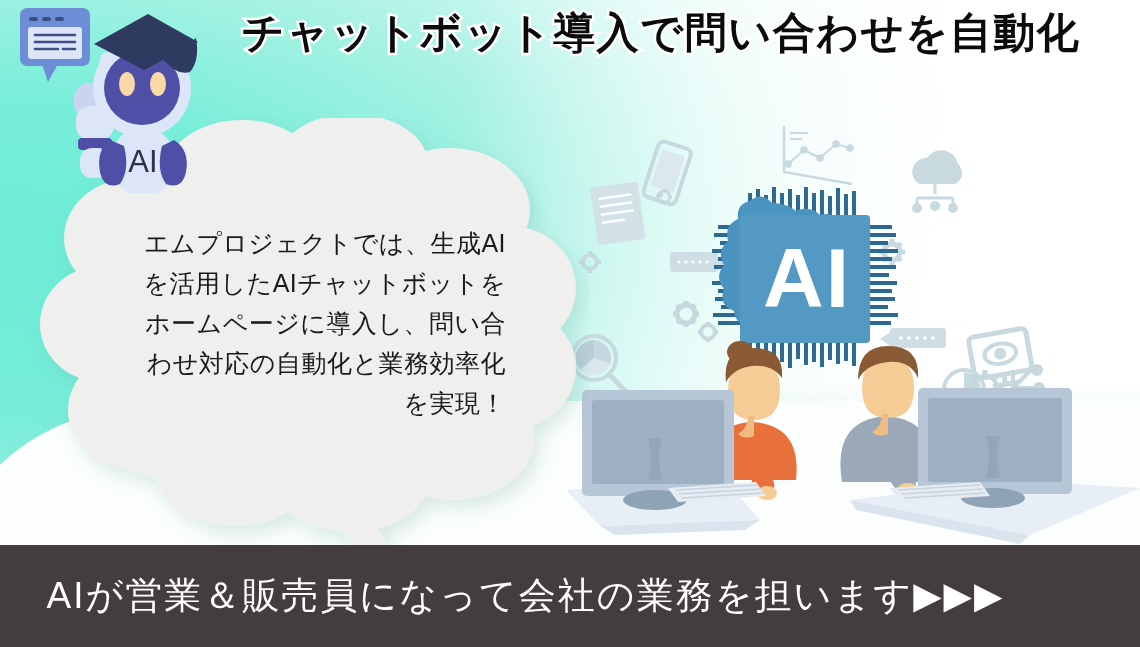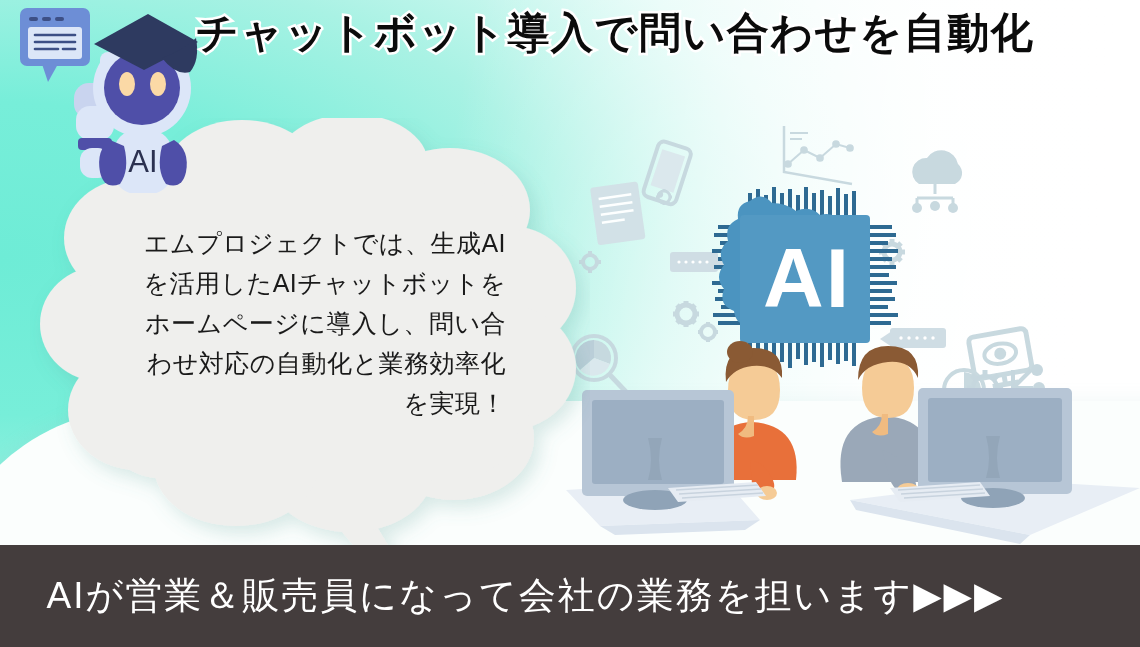--- a/index.html
+++ b/index.html
@@ -39,20 +39,21 @@
     width:930px;
     font-size:42px;
     font-weight:bold;
     letter-spacing:1.5px;
     line-height:58px;
     color:#0b0b0b;
     white-space:nowrap;
     -webkit-text-stroke:5px #ffffff;
     paint-order:stroke fill;
     text-shadow:0 0 2px #fff;
+    text-align:center;
   }
 
   
   .mascot{position:absolute;left:8px;top:2px;width:200px;height:190px;}
   .chat-icon{position:absolute;left:10px;top:4px;}
   .robot{position:absolute;left:62px;top:6px;}
 
   
   .ai-chip{position:absolute;left:710px;top:185px;width:190px;height:185px;}
   .ai-chip .ai-letters{

